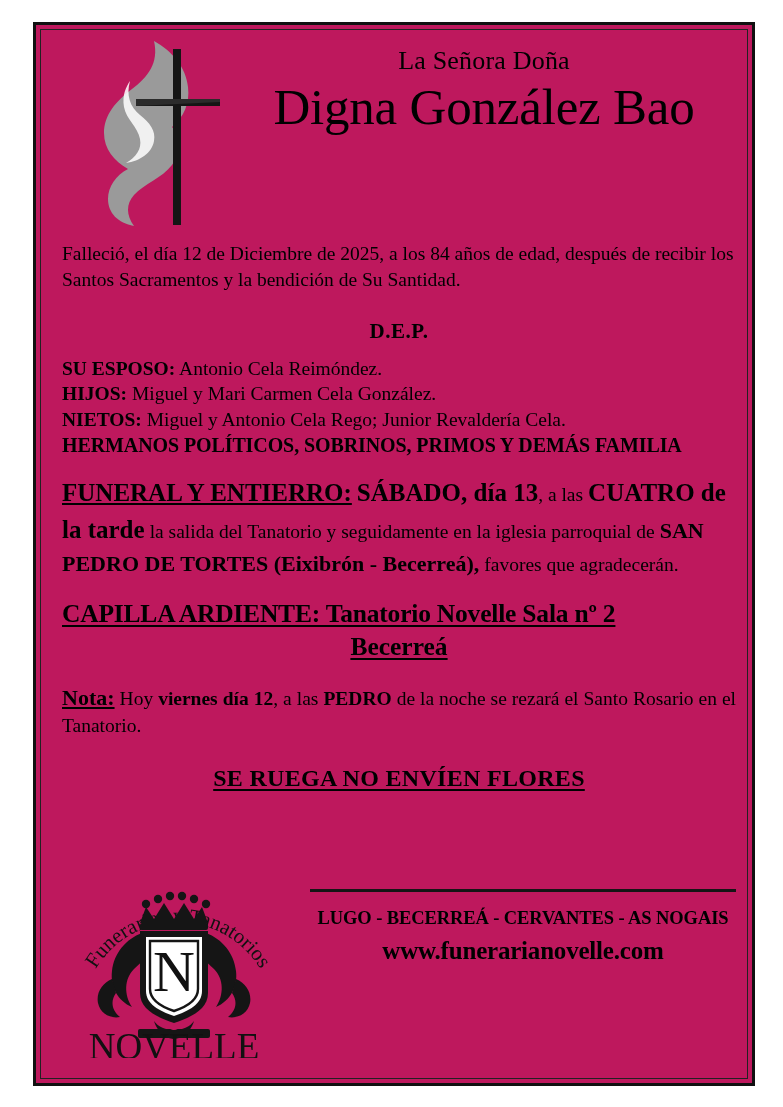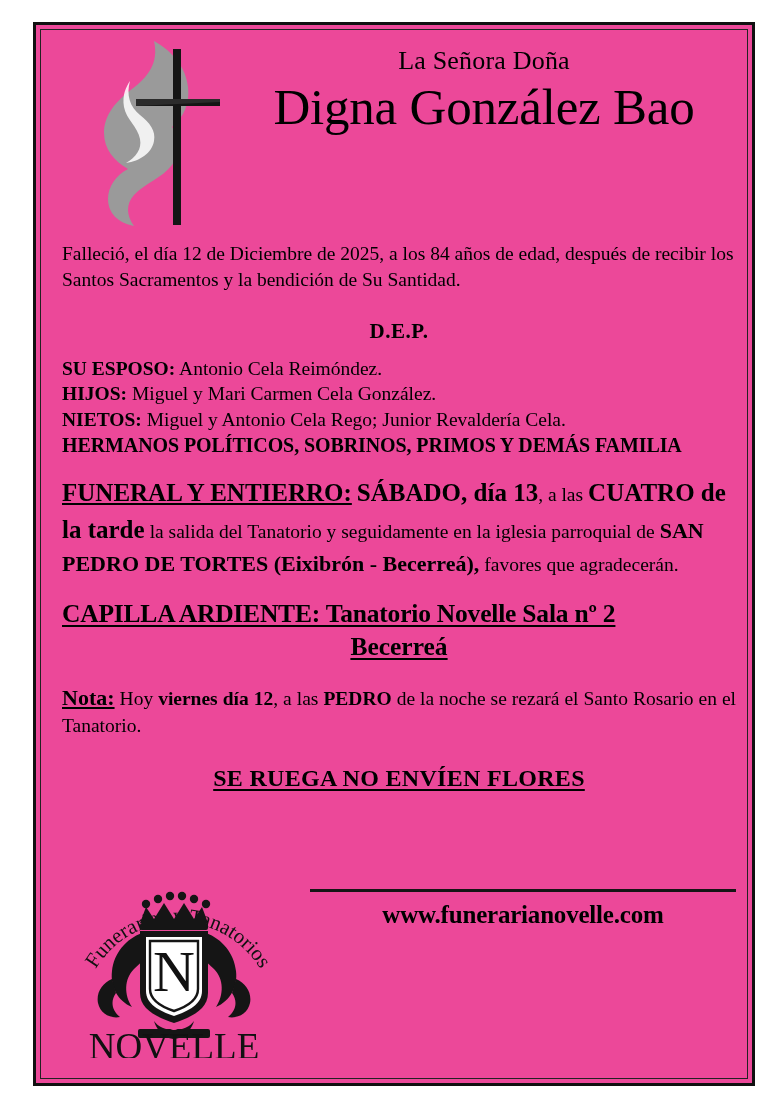--- a/index.html
+++ b/index.html
@@ -19,21 +19,21 @@
 
   
   #notice-frame {
     position: absolute;
     left: 33px;
     top: 22px;
     width: 722px;
     height: 1064px;
     box-sizing: border-box;
     border: 3.5px solid #111111;
-    background: #ec4899;
+    background: #be185d;
   }
   #notice-frame-inner {
     position: absolute;
     left: 4px;
     top: 4px;
     right: 4px;
     bottom: 4px;
     box-sizing: border-box;
     border: 1px solid #222222;
     pointer-events: none;
@@ -367,18 +367,19 @@
                    C102 156 90 152 86 138 Z"></path>
           <rect x="70" y="146" width="34" height="9" rx="2"></rect>
           <rect x="108" y="146" width="34" height="9" rx="2"></rect>
         </g>
 
         <text x="106" y="176" text-anchor="middle" font-family="'Liberation Serif', serif" font-size="37" fill="#111111">NOVELLE</text>
       </svg>
 
       <div id="footer-contact">
         <div id="footer-rule"></div>
+        <div id="footer-towns">LUGO - BECERREÁ - CERVANTES - AS NOGAIS</div>
         <div id="footer-web">www.funerarianovelle.com</div>
       </div>
     </div>
 
   </div>
 </div>
 
 </body></html>

